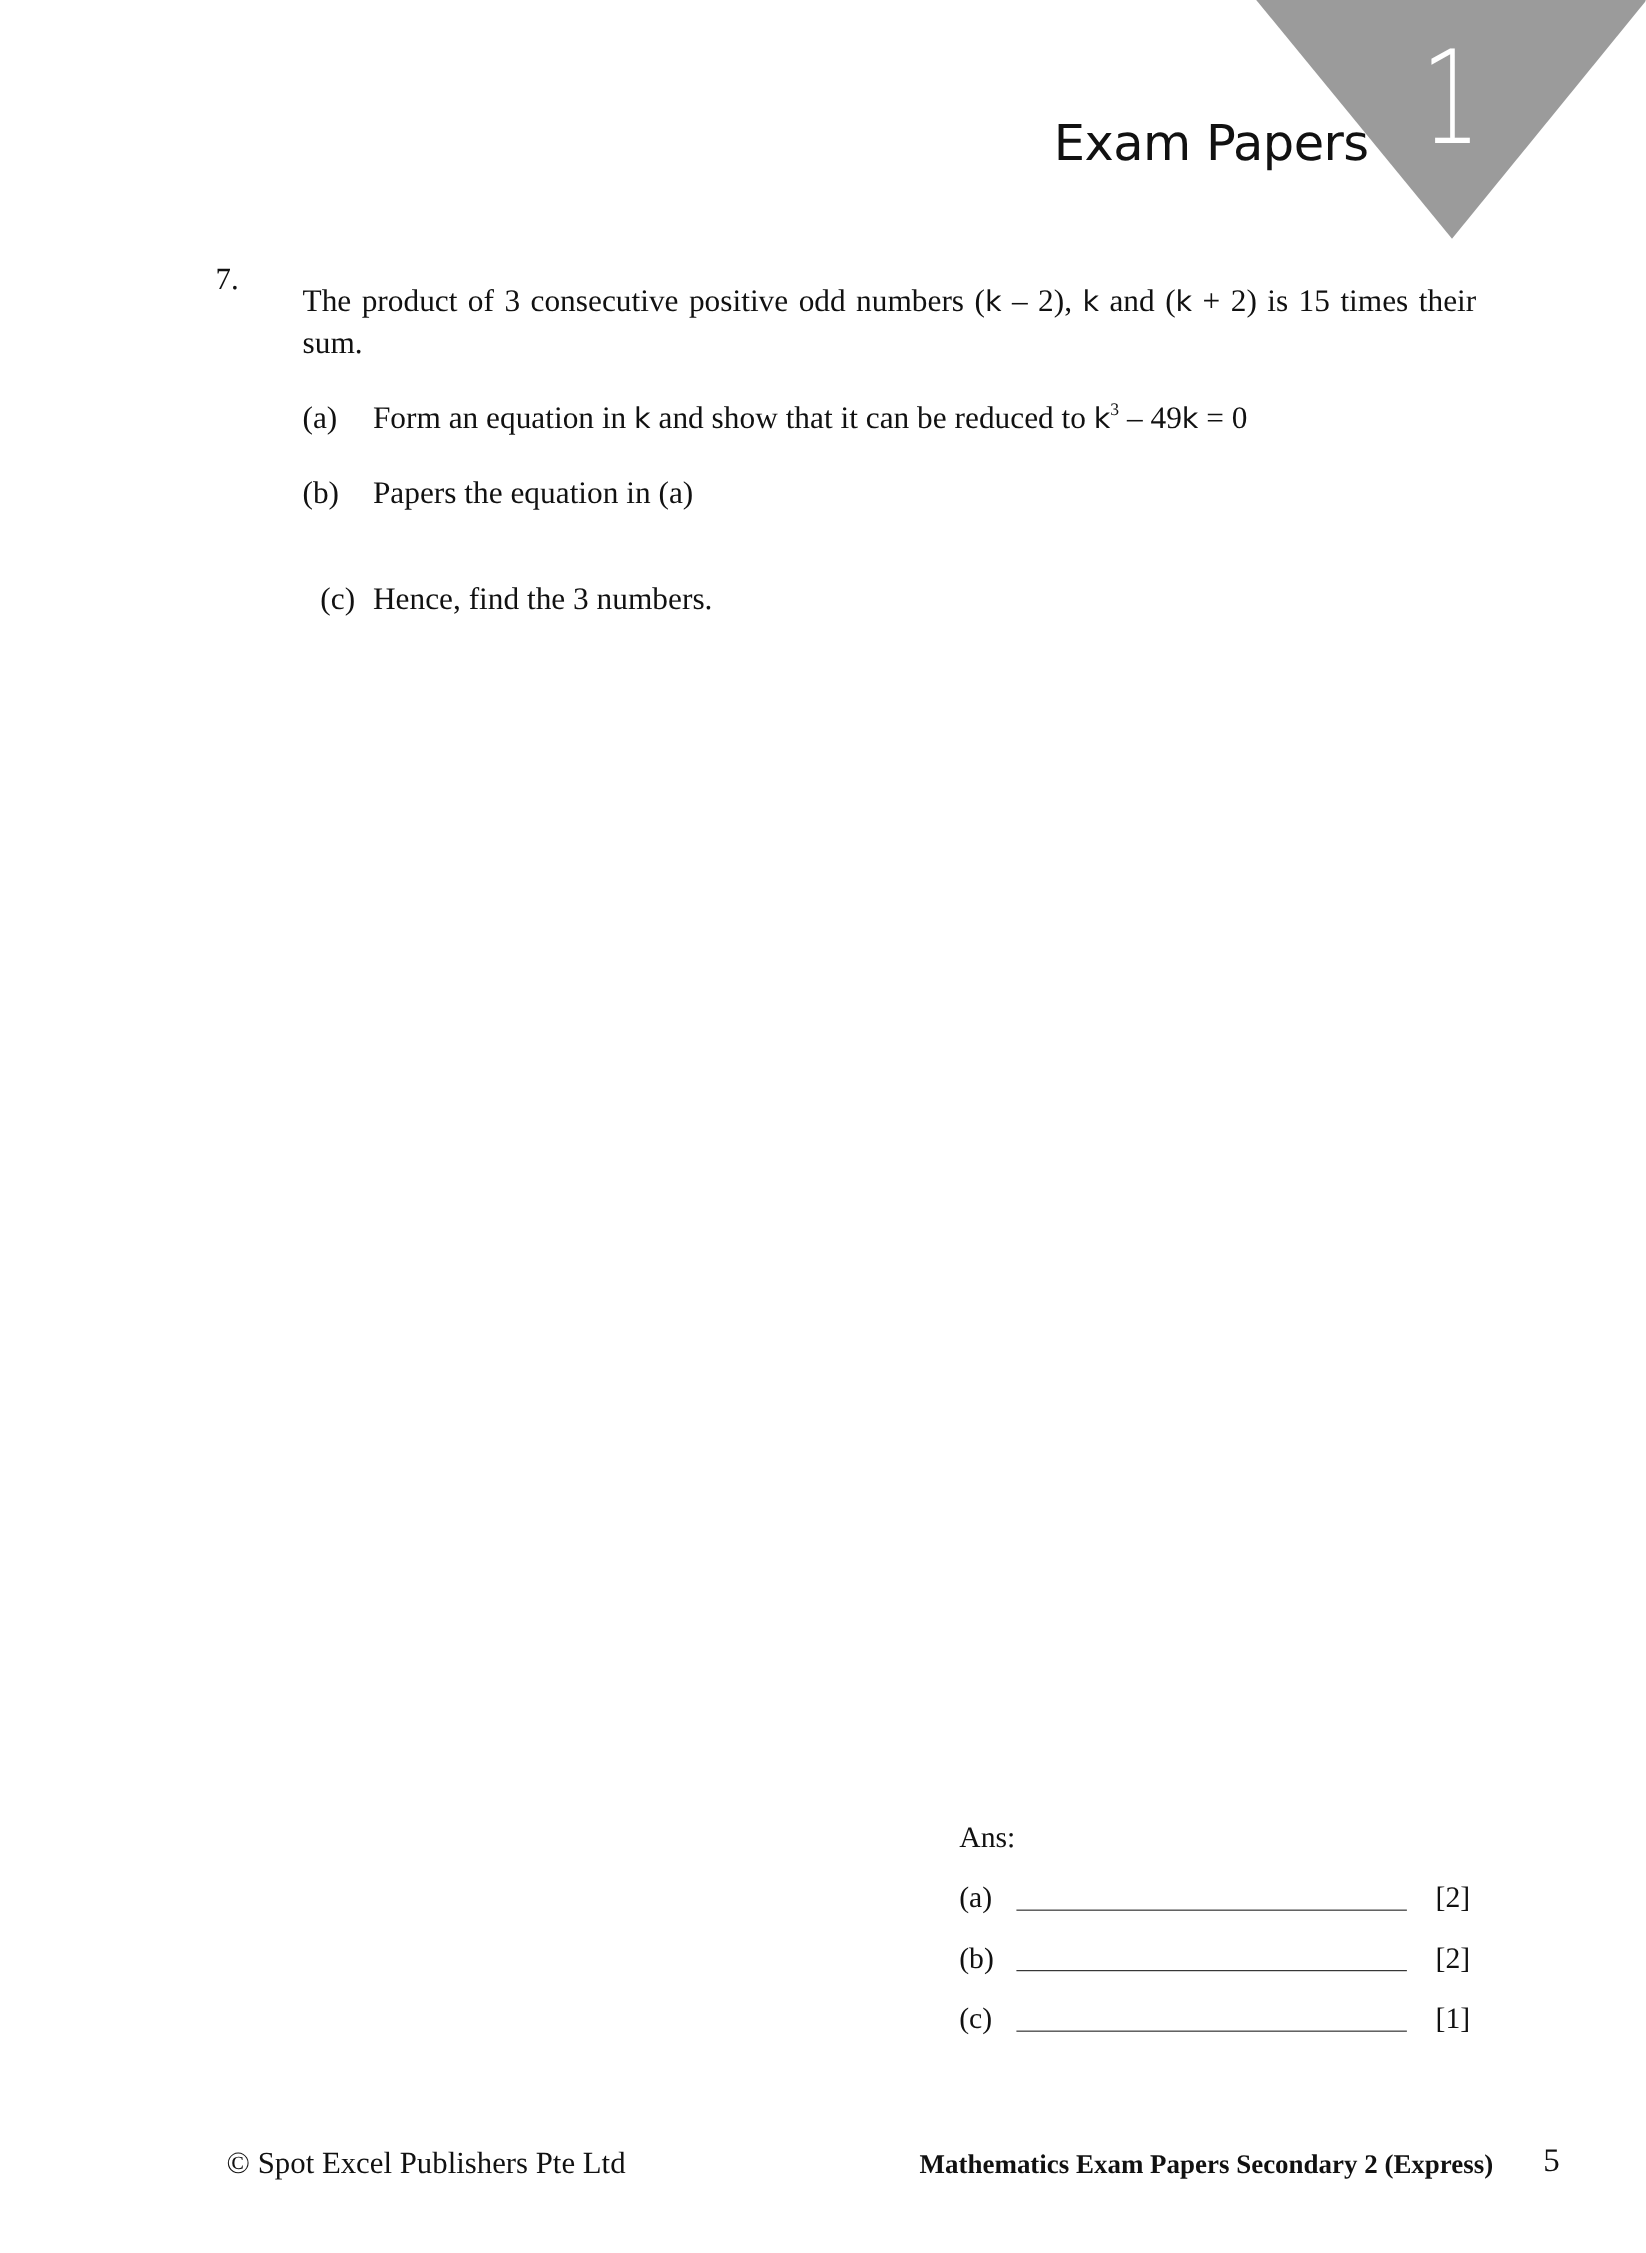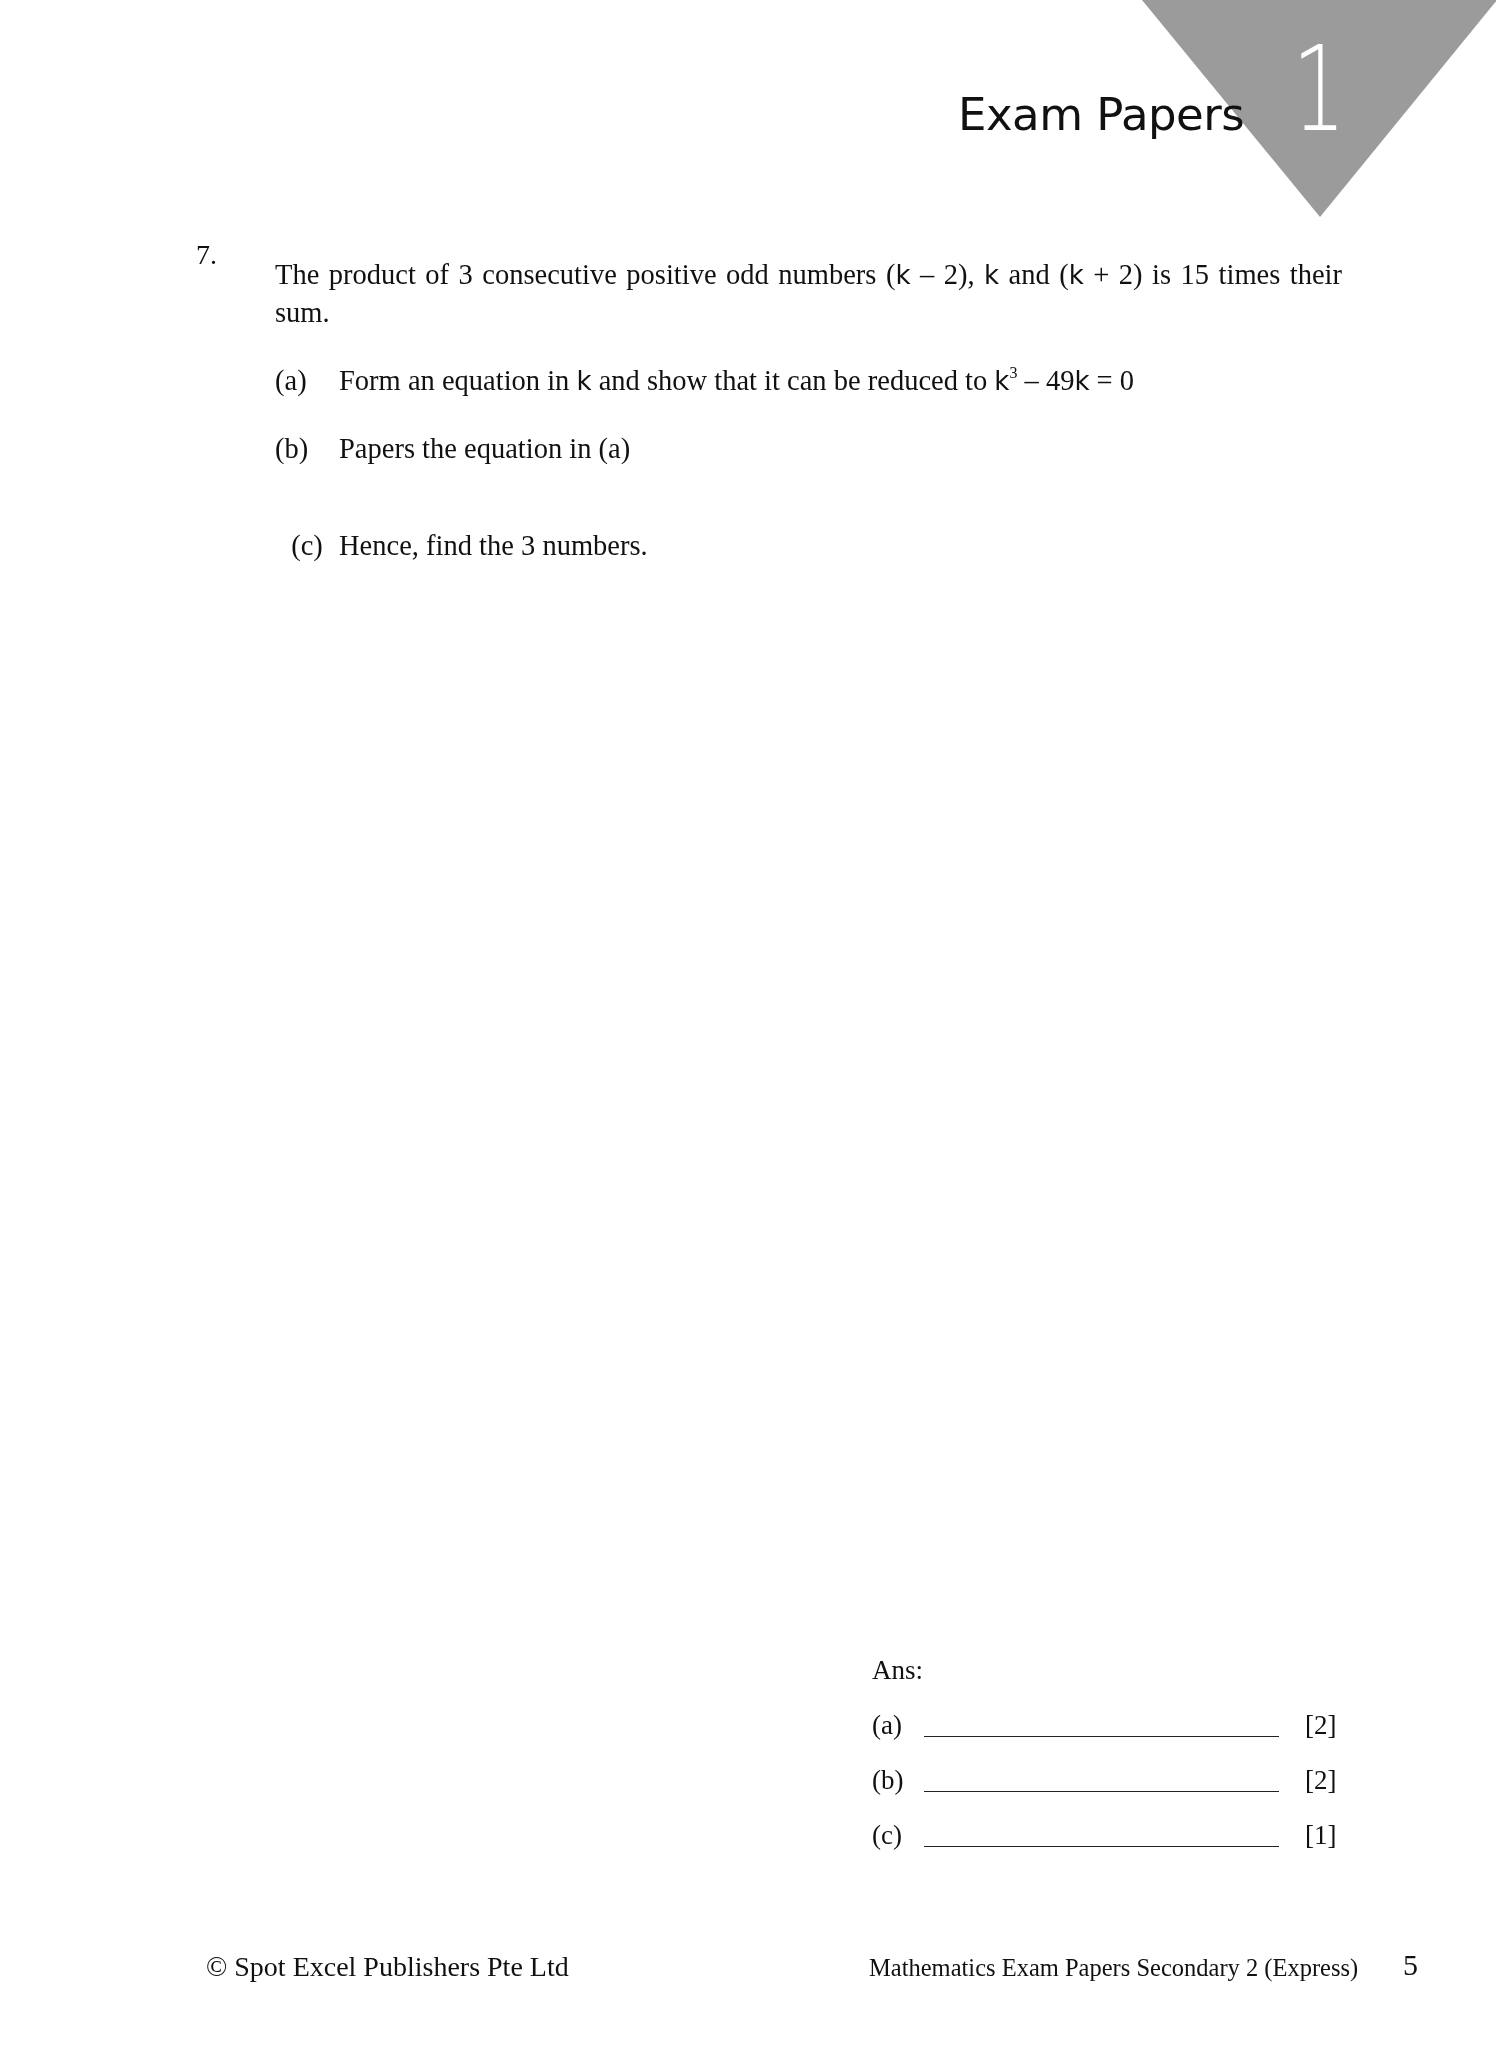--- a/index.html
+++ b/index.html
@@ -30,21 +30,21 @@
       font-weight: 200;
       font-size: 118px;
       line-height: 1;
       color: #ffffff;
       transform: scaleX(0.72);
       transform-origin: center;
     }
     .header-title {
       position: absolute;
       left: 958px;
-      top: 92px;
+      top: 107px;
       font-family: "DejaVu Sans", "Liberation Sans", sans-serif;
       font-size: 45px;
       line-height: 1;
       color: #111111;
       letter-spacing: -0.5px;
     }
     .q-num {
       position: absolute;
       left: 196px;
       top: 236px;
@@ -118,24 +118,25 @@
     }
     .footer-left {
       position: absolute;
       left: 206px;
       top: 1954px;
       font-size: 28px;
       line-height: 26px;
     }
     .footer-right {
       position: absolute;
-      left: 869px;
+      left: 836px;
       top: 1953px;
       font-size: 24.5px;
       line-height: 30px;
+      font-weight: bold;
     }
     .page-num {
       position: absolute;
       left: 1403px;
       top: 1948px;
       font-size: 30px;
       line-height: 34px;
     }
   </style>
 </head>

